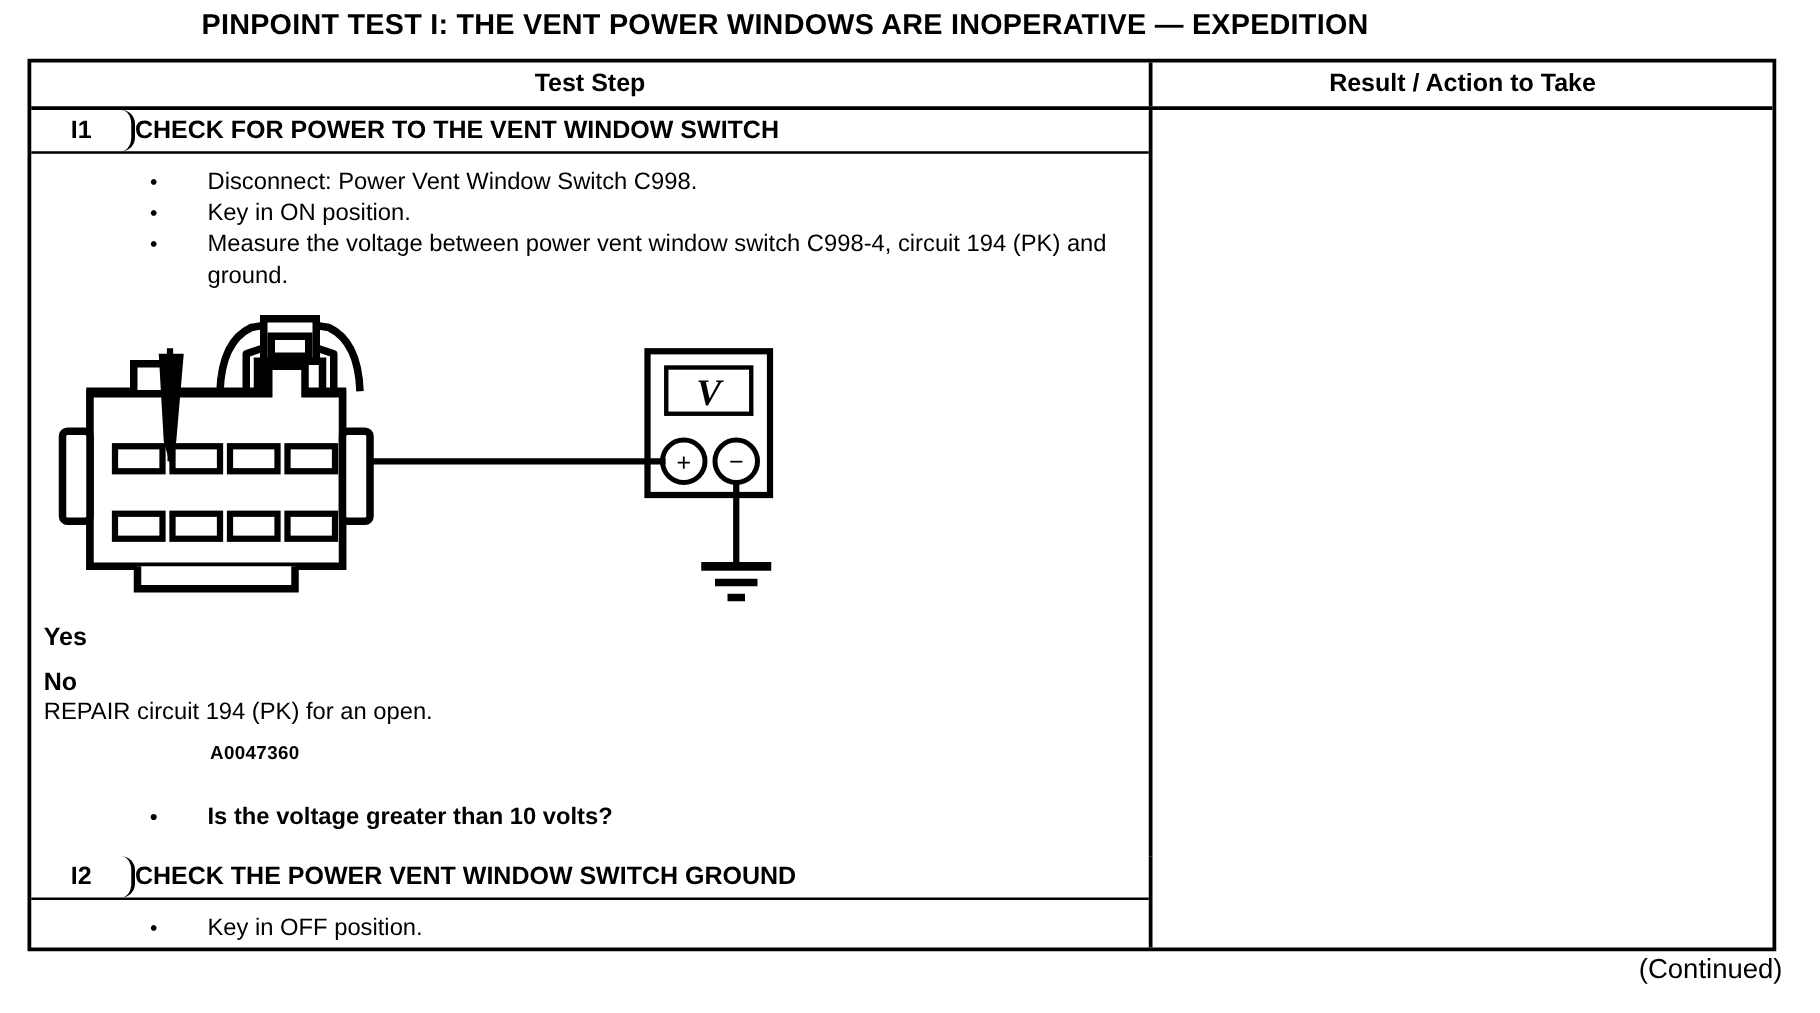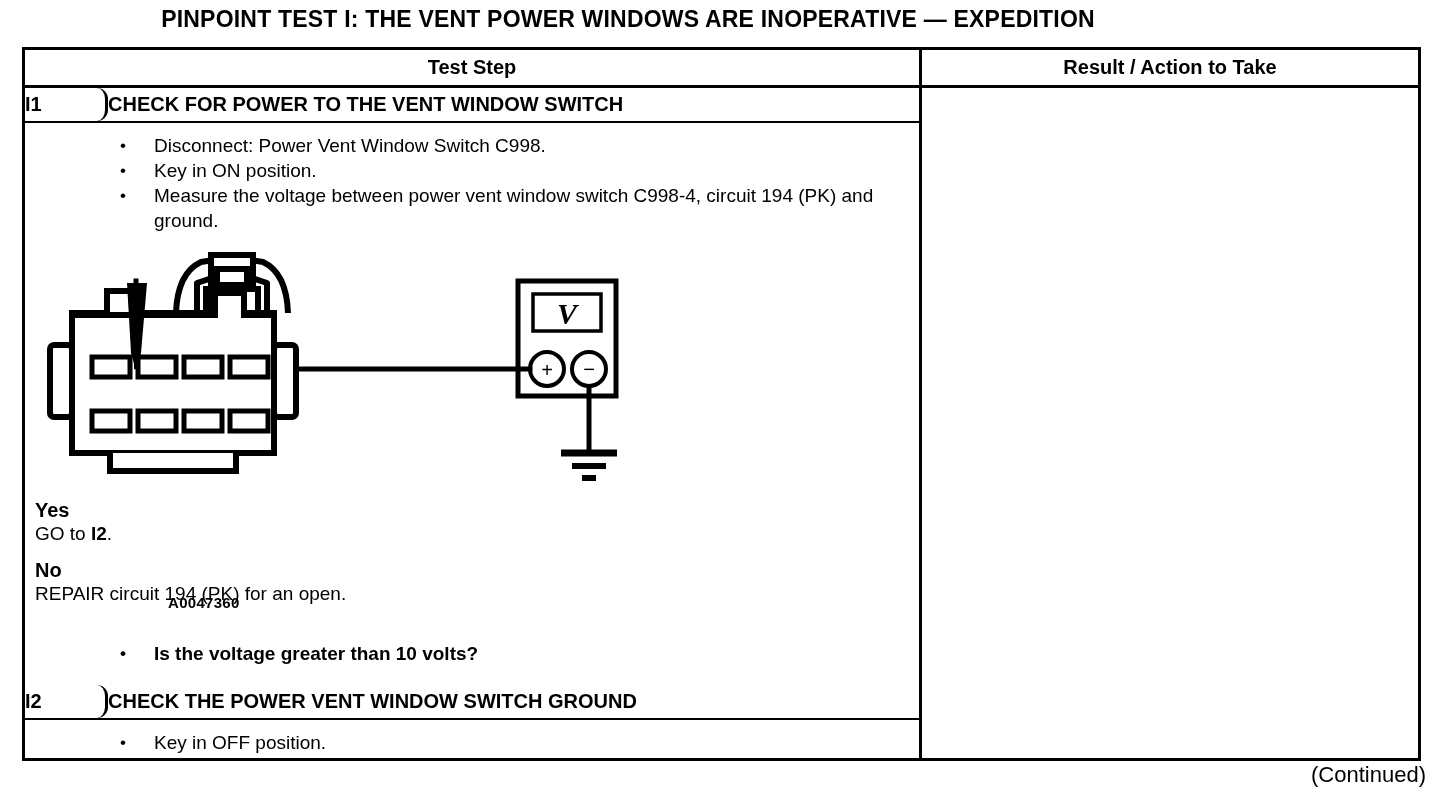--- a/index.html
+++ b/index.html
@@ -78,20 +78,21 @@
   .step-title-row {
     display: flex;
     border-bottom: 2px solid #000;
     box-sizing: border-box;
   }
   .step-id {
     width: 83px;
     flex: 0 0 83px;
     box-sizing: border-box;
     border-right: 3px solid #000;
+    text-align: center;
     font-size: 20px;
     font-weight: bold;
     padding: 4px 0 5px 0;
     line-height: 24px;
     border-radius: 11px;
   }
   .step-title {
     flex: 1 1 auto;
     box-sizing: border-box;
     font-size: 20px;
@@ -127,20 +128,21 @@
   }
   .bullet .dot {
     width: 34px;
     flex: 0 0 34px;
     text-align: left;
     font-size: 17px;
     line-height: 25px;
   }
   .bullet .btxt {
     flex: 1 1 auto;
+    margin-left: 12px;
   }
   .bullet.bold { font-weight: bold; }
 
   .q-bullet {
     position: absolute;
     left: 95px;
     top: 518px;
     width: 780px;
   }
 
@@ -338,21 +340,20 @@
               <span class="btxt">Is the voltage greater than 10 volts?</span>
             </div>
           </div>
 
         </div>
       </div>
 
       <div class="col-right blank-right tall">
         <div class="result-block">
           <div class="res-head">Yes</div>
-          <div class="res-line"><span>GO to </span><span class="b">I2</span><span>.</span></div>
           <div class="res-gap"></div>
           <div class="res-head">No</div>
           <div class="res-line">REPAIR circuit 194 (PK) for an open.</div>
         </div>
       </div>
     </div>
 
     <div class="row">
       <div class="col-left">
 

